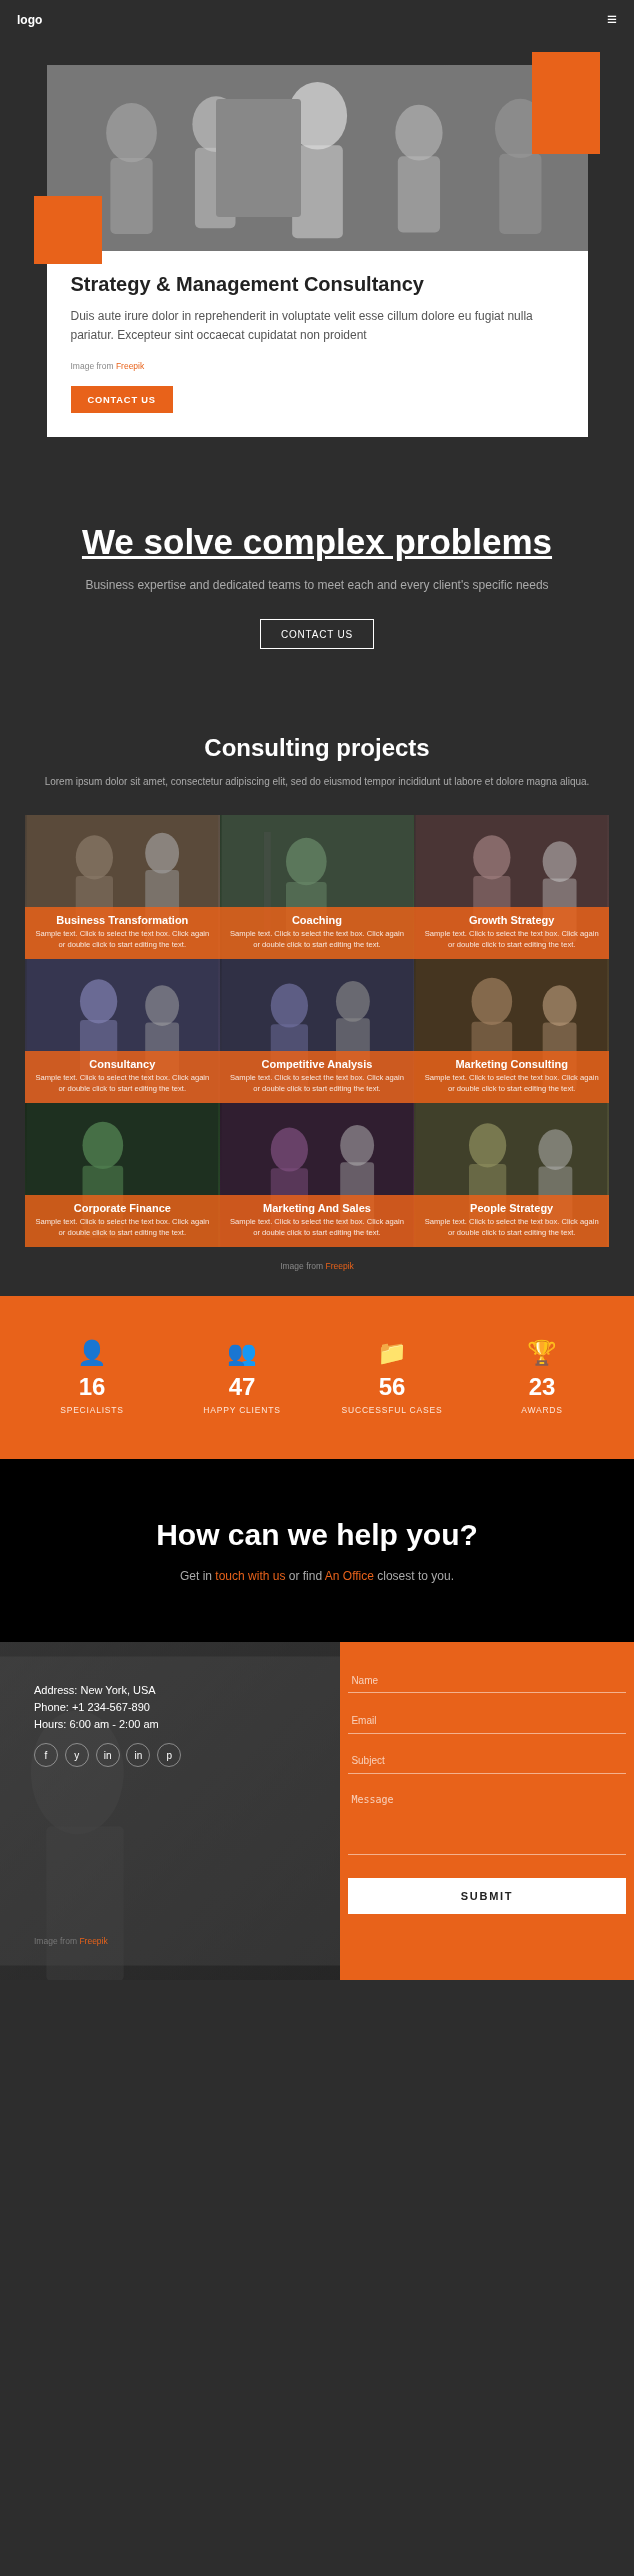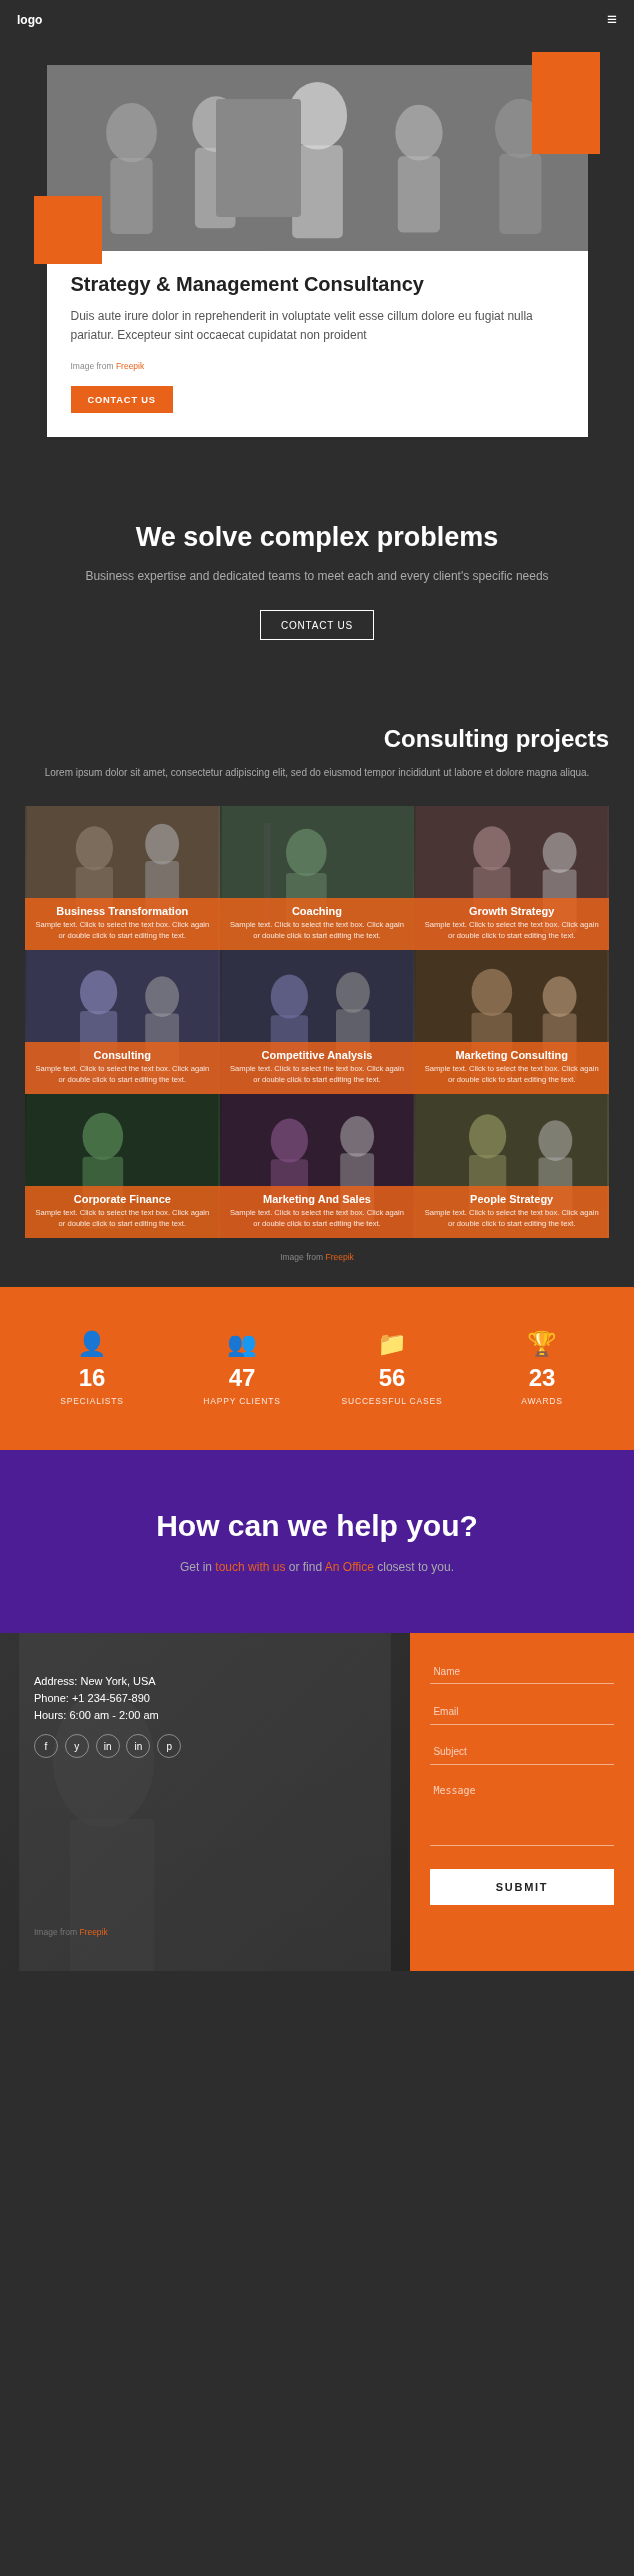--- a/index.html
+++ b/index.html
@@ -117,24 +117,25 @@
       text-transform: uppercase;
     }
 
     
     .solve-section {
       background: #2d2d2d;
       text-align: center;
       padding: 51px 51px;
     }
     .solve-section h2 {
-      font-size: 27px;
+      font-size: 35px;
       font-weight: bold;
       color: #fff;
       margin-bottom: 13.5px;
+      text-decoration: underline;
     }
     .solve-section p {
       font-size: 12px;
       color: #aaa;
       line-height: 1.6;
       margin-bottom: 24px;
     }
     .btn-contact-outline {
       background: transparent;
       color: #fff;
@@ -150,21 +151,20 @@
     .projects-section {
       background: #2d2d2d;
       padding: 34px 25px 17px;
       text-align: center;
     }
     .projects-section h2 {
       font-size: 24px;
       font-weight: bold;
       color: #fff;
       margin-bottom: 12px;
-      text-align: right;
     }
     .projects-section .subtitle {
       font-size: 10px;
       color: #aaa;
       line-height: 1.6;
       margin-bottom: 25px;
     }
     .projects-grid {
       display: grid;
       grid-template-columns: repeat(3, 1fr);
@@ -241,21 +241,21 @@
     }
     .stat-label {
       font-size: 8.5px;
       color: rgba(255,255,255,0.85);
       letter-spacing: 0.8px;
       text-transform: uppercase;
     }
 
     
     .help-section {
-      background: #4c1d95;
+      background: #000000;
       text-align: center;
       padding: 59px 72px;
     }
     .help-section h2 {
       font-size: 30px;
       font-weight: bold;
       color: #fff;
       margin-bottom: 17px;
     }
     .help-section p {
@@ -327,23 +327,23 @@
     .contact-img-credit {
       font-size: 8.5px;
       color: #777;
       margin-top: 17px;
       position: relative;
       z-index: 1;
     }
     .contact-img-credit a { color: #e8621a; text-decoration: none; }
 
     .contact-right {
-      width: 224px;
+      width: 294px;
       background: #e8621a;
-      padding: 25px 20px;
+      padding: 25px 8px;
     }
     .contact-right input,
     .contact-right textarea {
       width: 100%;
       background: transparent;
       border: none;
       border-bottom: 0.8px solid rgba(255,255,255,0.5);
       color: #fff;
       font-size: 11px;
       padding: 6.8px 3.4px;
@@ -478,21 +478,21 @@
       <div class="project-photo ph-4">
         <svg width="100%" height="144" xmlns="http://www.w3.org/2000/svg" viewBox="0 0 226 170">
           <rect width="100%" height="170" fill="#363650"></rect>
           <ellipse cx="85" cy="50" rx="22" ry="26" fill="#8080b0" opacity="0.7"></ellipse>
           <rect x="63" y="72" width="44" height="80" rx="4" fill="#8080b0" opacity="0.5"></rect>
           <ellipse cx="160" cy="55" rx="20" ry="24" fill="#aaa" opacity="0.5"></ellipse>
           <rect x="140" y="75" width="40" height="80" rx="4" fill="#aaa" opacity="0.4"></rect>
         </svg>
       </div>
       <div class="project-overlay">
-        <div class="project-title">Consulting</div>
+        <div class="project-title">Consultancy</div>
         <div class="project-desc">Sample text. Click to select the text box. Click again or double click to start editing the text.</div>
       </div>
     </div>
     <div class="project-item">
       <div class="project-photo ph-5">
         <svg width="100%" height="144" xmlns="http://www.w3.org/2000/svg" viewBox="0 0 226 170">
           <rect width="100%" height="170" fill="#303045"></rect>
           <ellipse cx="80" cy="55" rx="22" ry="26" fill="#7070a0" opacity="0.7"></ellipse>
           <rect x="58" y="77" width="44" height="80" rx="4" fill="#7070a0" opacity="0.5"></rect>
           <ellipse cx="155" cy="50" rx="20" ry="24" fill="#909090" opacity="0.6"></ellipse>

